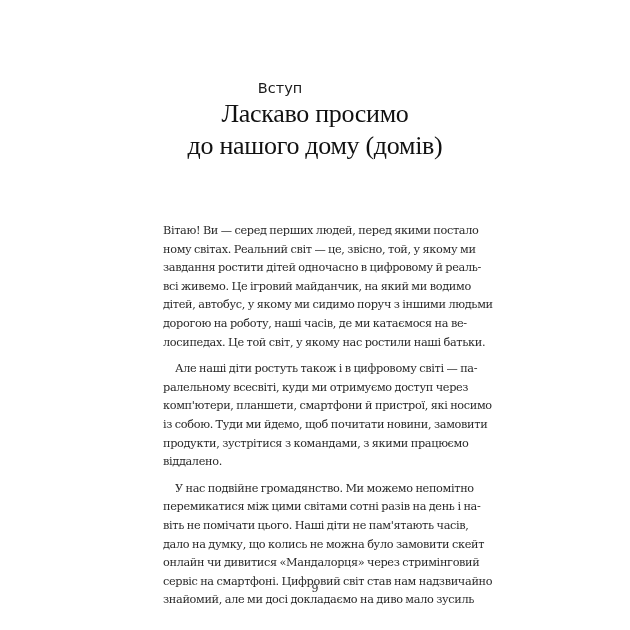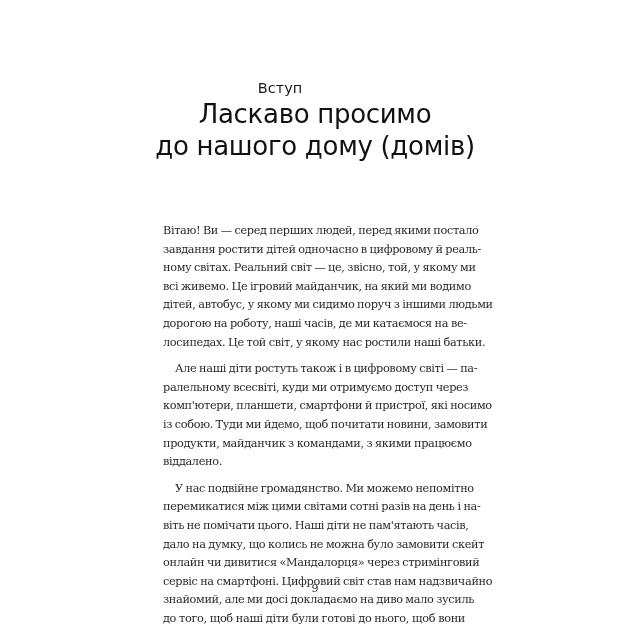--- a/index.html
+++ b/index.html
@@ -7,21 +7,21 @@
     .page { position: absolute; left: 0; top: 0; width: 630px; height: 630px; background: #fff; }
     .chapter-label {
       position: absolute; top: 80px; left: 0; width: 560px; text-align: center;
       font-family: "DejaVu Sans", sans-serif; font-size: 14.5px; color: #1a1a1a;
     }
     .chapter-title {
       position: absolute; top: 98px; left: 0; width: 630px; text-align: center;
       font-family: "DejaVu Sans", sans-serif; font-size: 26px; line-height: 32px; color: #111;
       letter-spacing: -0.3px;
     }
-    .chapter-title div { white-space: nowrap; }
+    .chapter-title div { white-space: nowrap; font-family: Liberation Serif, serif; }
     .body-text {
       position: absolute; top: 222px; left: 163px; width: 302px;
       font-family: "DejaVu Serif", serif; font-size: 11.3px; line-height: 18.6px; color: #2a2a2a;
       letter-spacing: -0.35px; word-spacing: -0.5px;
     }
     .line { white-space: nowrap; display: block; text-align: justify; text-align-last: justify; height: 18.6px; }
     .line.last { text-align-last: left; }
     .line.indent { padding-left: 12px; margin-top: 8px; }
     .page-number {
       position: absolute; top: 582px; left: 0; width: 630px; text-align: center;
@@ -33,37 +33,36 @@
 
 <div class="page">
   <div class="chapter-label">Вступ</div>
   <div class="chapter-title">
     <div>Ласкаво просимо</div>
     <div>до нашого дому (домів)</div>
   </div>
 
   <div class="body-text">
     <span class="line">Вітаю! Ви — серед перших людей, перед якими постало</span>
+    <span class="line">ному світах. Реальний світ — це, звісно, той, у якому ми</span>
     <span class="line">завдання ростити дітей одночасно в цифровому й реаль-</span>
-    <span class="line">ному світах. Реальний світ — це, звісно, той, у якому ми</span>
     <span class="line">всі живемо. Це ігровий майданчик, на який ми водимо</span>
     <span class="line">дітей, автобус, у якому ми сидимо поруч з іншими людьми</span>
     <span class="line">дорогою на роботу, наші часів, де ми катаємося на ве-</span>
     <span class="line last">лосипедах. Це той світ, у якому нас ростили наші батьки.</span>
     <span class="line indent">Але наші діти ростуть також і в цифровому світі — па-</span>
     <span class="line">ралельному всесвіті, куди ми отримуємо доступ через</span>
     <span class="line">комп'ютери, планшети, смартфони й пристрої, які носимо</span>
     <span class="line">із собою. Туди ми йдемо, щоб почитати новини, замовити</span>
-    <span class="line">продукти, майданчик з командами, з якими працюємо</span>
+    <span class="line">продукти, зустрітися з командами, з якими працюємо</span>
     <span class="line last">віддалено.</span>
     <span class="line indent">У нас подвійне громадянство. Ми можемо непомітно</span>
     <span class="line">перемикатися між цими світами сотні разів на день і на-</span>
     <span class="line">віть не помічати цього. Наші діти не пам'ятають часів,</span>
     <span class="line">дало на думку, що колись не можна було замовити скейт</span>
     <span class="line">онлайн чи дивитися «Мандалорця» через стримінговий</span>
     <span class="line">сервіс на смартфоні. Цифровий світ став нам надзвичайно</span>
     <span class="line">знайомий, але ми досі докладаємо на диво мало зусиль</span>
-    <span class="line">до того, щоб наші діти були готові до нього, щоб вони</span>
 
   </div>
 
   <div class="page-number">9</div>
 </div>
 
 </body></html>

